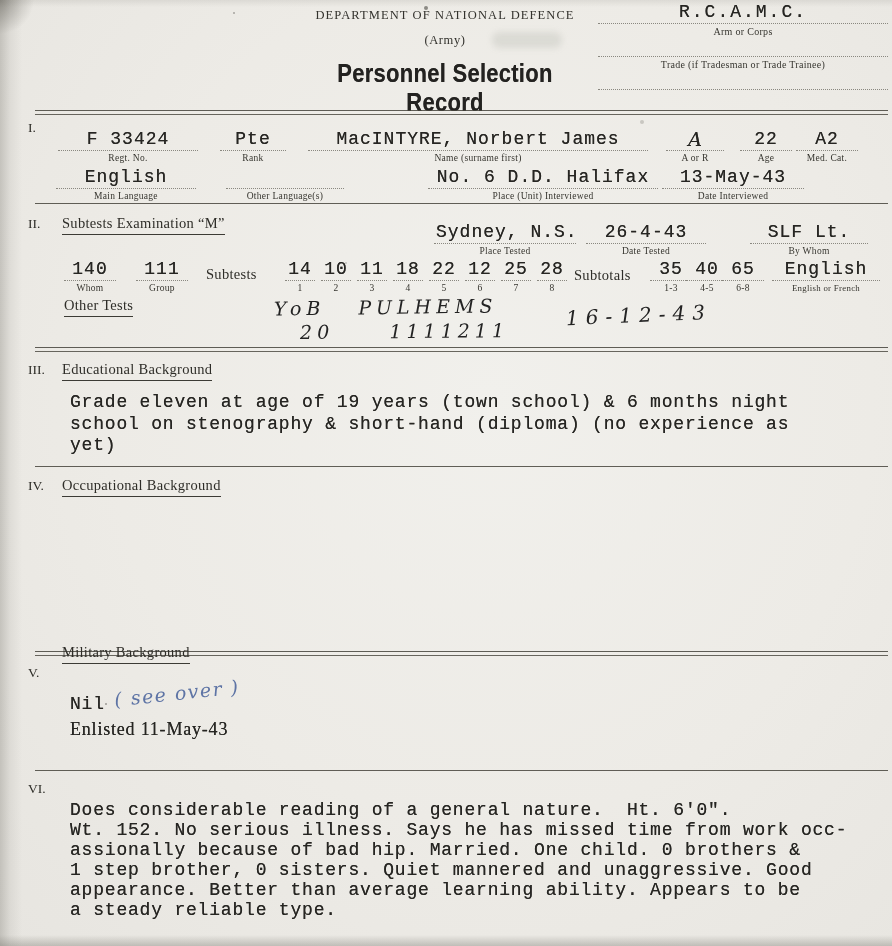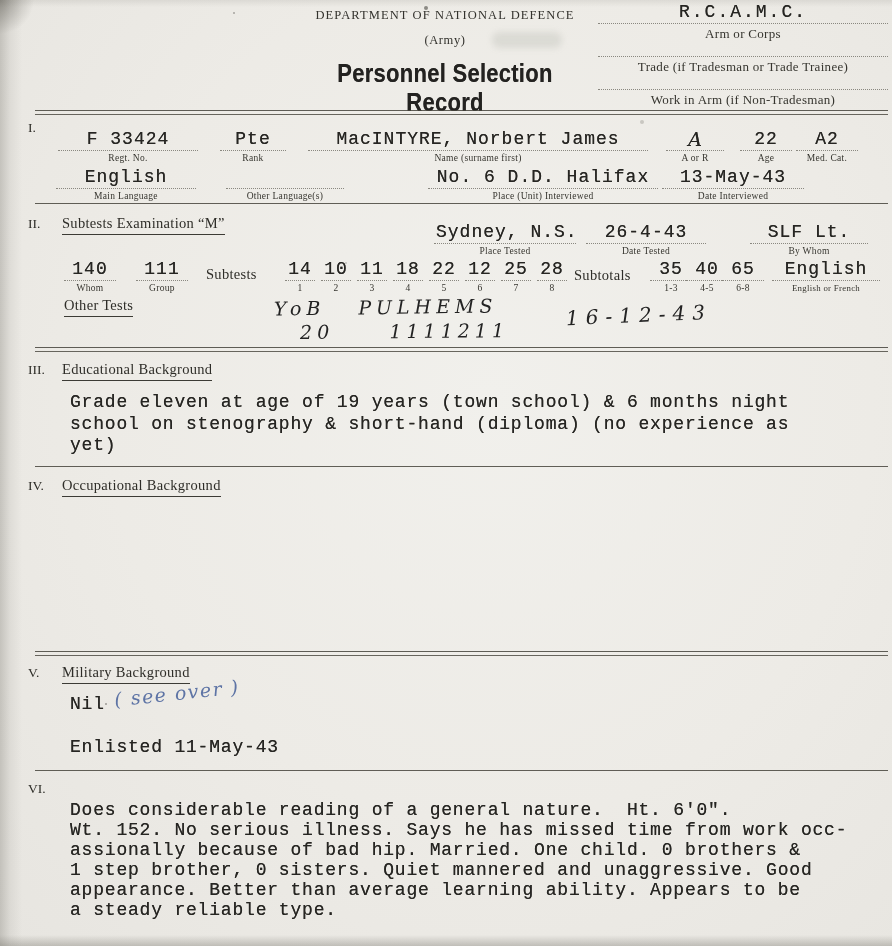--- a/index.html
+++ b/index.html
@@ -44,21 +44,21 @@
     color:#232220; transform:scaleX(.88); letter-spacing:.3px;
     text-shadow:0 0 .6px rgba(35,34,32,.7); }
 
   
   .field { position:absolute; text-align:center; }
   .value { display:block; min-height:21px; font-family:"Liberation Mono", monospace;
     font-size:18px; line-height:21px; letter-spacing:1px; color:#262522;
     border-bottom:1.6px dotted #8a8880; white-space:pre; padding:0 2px;
     text-shadow:0 0 .5px rgba(38,37,34,.8); }
   .flabel { display:block; font-size:9.5px; color:#36352f; padding-top:1.5px; letter-spacing:.3px; }
-  .hfield .flabel { font-size:13px;font-family:Liberation Serif, serif; }
+  .hfield .flabel { font-size:10px;font-family:Liberation Serif, serif; }
   .hfield .value { letter-spacing:2px; }
   .script.value { font-family:"DejaVu Serif", serif; font-style:italic; font-size:19px; letter-spacing:0; }
 
   
   .sec-num  { position:absolute; left:28px; width:34px; font-size:13.5px; color:#2e2d28; }
   .sec-head { position:absolute; font-size:14.5px; color:#2e2d28; letter-spacing:.3px;
     border-bottom:1.5px solid #3c3b35; padding-bottom:1.5px; }
 
   
   .typed { position:absolute; font-family:"Liberation Mono", monospace; font-size:18px;
@@ -94,21 +94,20 @@
   <div class="field hfield" style="left:598px; top:2px; width:290px;">
     <span class="value">R.C.A.M.C.</span>
     <span class="flabel">Arm or Corps</span>
   </div>
   <div class="field hfield" style="left:598px; top:35px; width:290px;">
     <span class="value"></span>
     <span class="flabel">Trade (if Tradesman or Trade Trainee)</span>
   </div>
   <div class="field hfield" style="left:598px; top:68px; width:290px;">
     <span class="value"></span>
-    <span class="flabel">Work in Arm (if Non-Tradesman)</span>
   </div>
 
   <div class="rule double" style="top:110px;"></div>
 
   <div class="sec-num" style="top:120px;">I.</div>
 
   <div class="field" style="left:58px; top:129px; width:140px;">
     <span class="value">F 33424</span>
     <span class="flabel">Regt. No.</span>
   </div>
@@ -246,24 +245,24 @@
 yet)</div>
 
   <div class="rule" style="top:466px;"></div>
 
   <div class="sec-num" style="top:478px;">IV.</div>
   <div class="sec-head" style="left:62px; top:477px;">Occupational Background</div>
 
   <div class="rule double" style="top:651px;"></div>
 
   <div class="sec-num" style="top:665px;">V.</div>
-  <div class="sec-head" style="left:62px; top:664px;">Military Background</div>
+  <div class="sec-head" style="left:62px; top:644px;">Military Background</div>
   <div class="typed" style="left:70px; top:694px;">Nil</div>
   <div class="hand hand-blue" style="left:114px; top:682px;">( see over )</div>
-  <div class="typed" style="left:70px; top:737px;">Enlisted 11-May-43</div>
+  <div class="typed" style="left:70px; top:719px;font-family:Liberation Serif, serif;">Enlisted 11-May-43</div>
 
   <div class="rule" style="top:770px;"></div>
 
   <div class="sec-num" style="top:781px;">VI.</div>
   <div class="typed lh20" style="left:70px; top:801px;">Does considerable reading of a general nature.  Ht. 6'0".
 Wt. 152. No serious illness. Says he has missed time from work occ-
 assionally because of bad hip. Married. One child. 0 brothers &amp;
 1 step brother, 0 sisters. Quiet mannered and unaggressive. Good
 appearance. Better than average learning ability. Appears to be
 a steady reliable type.</div>

